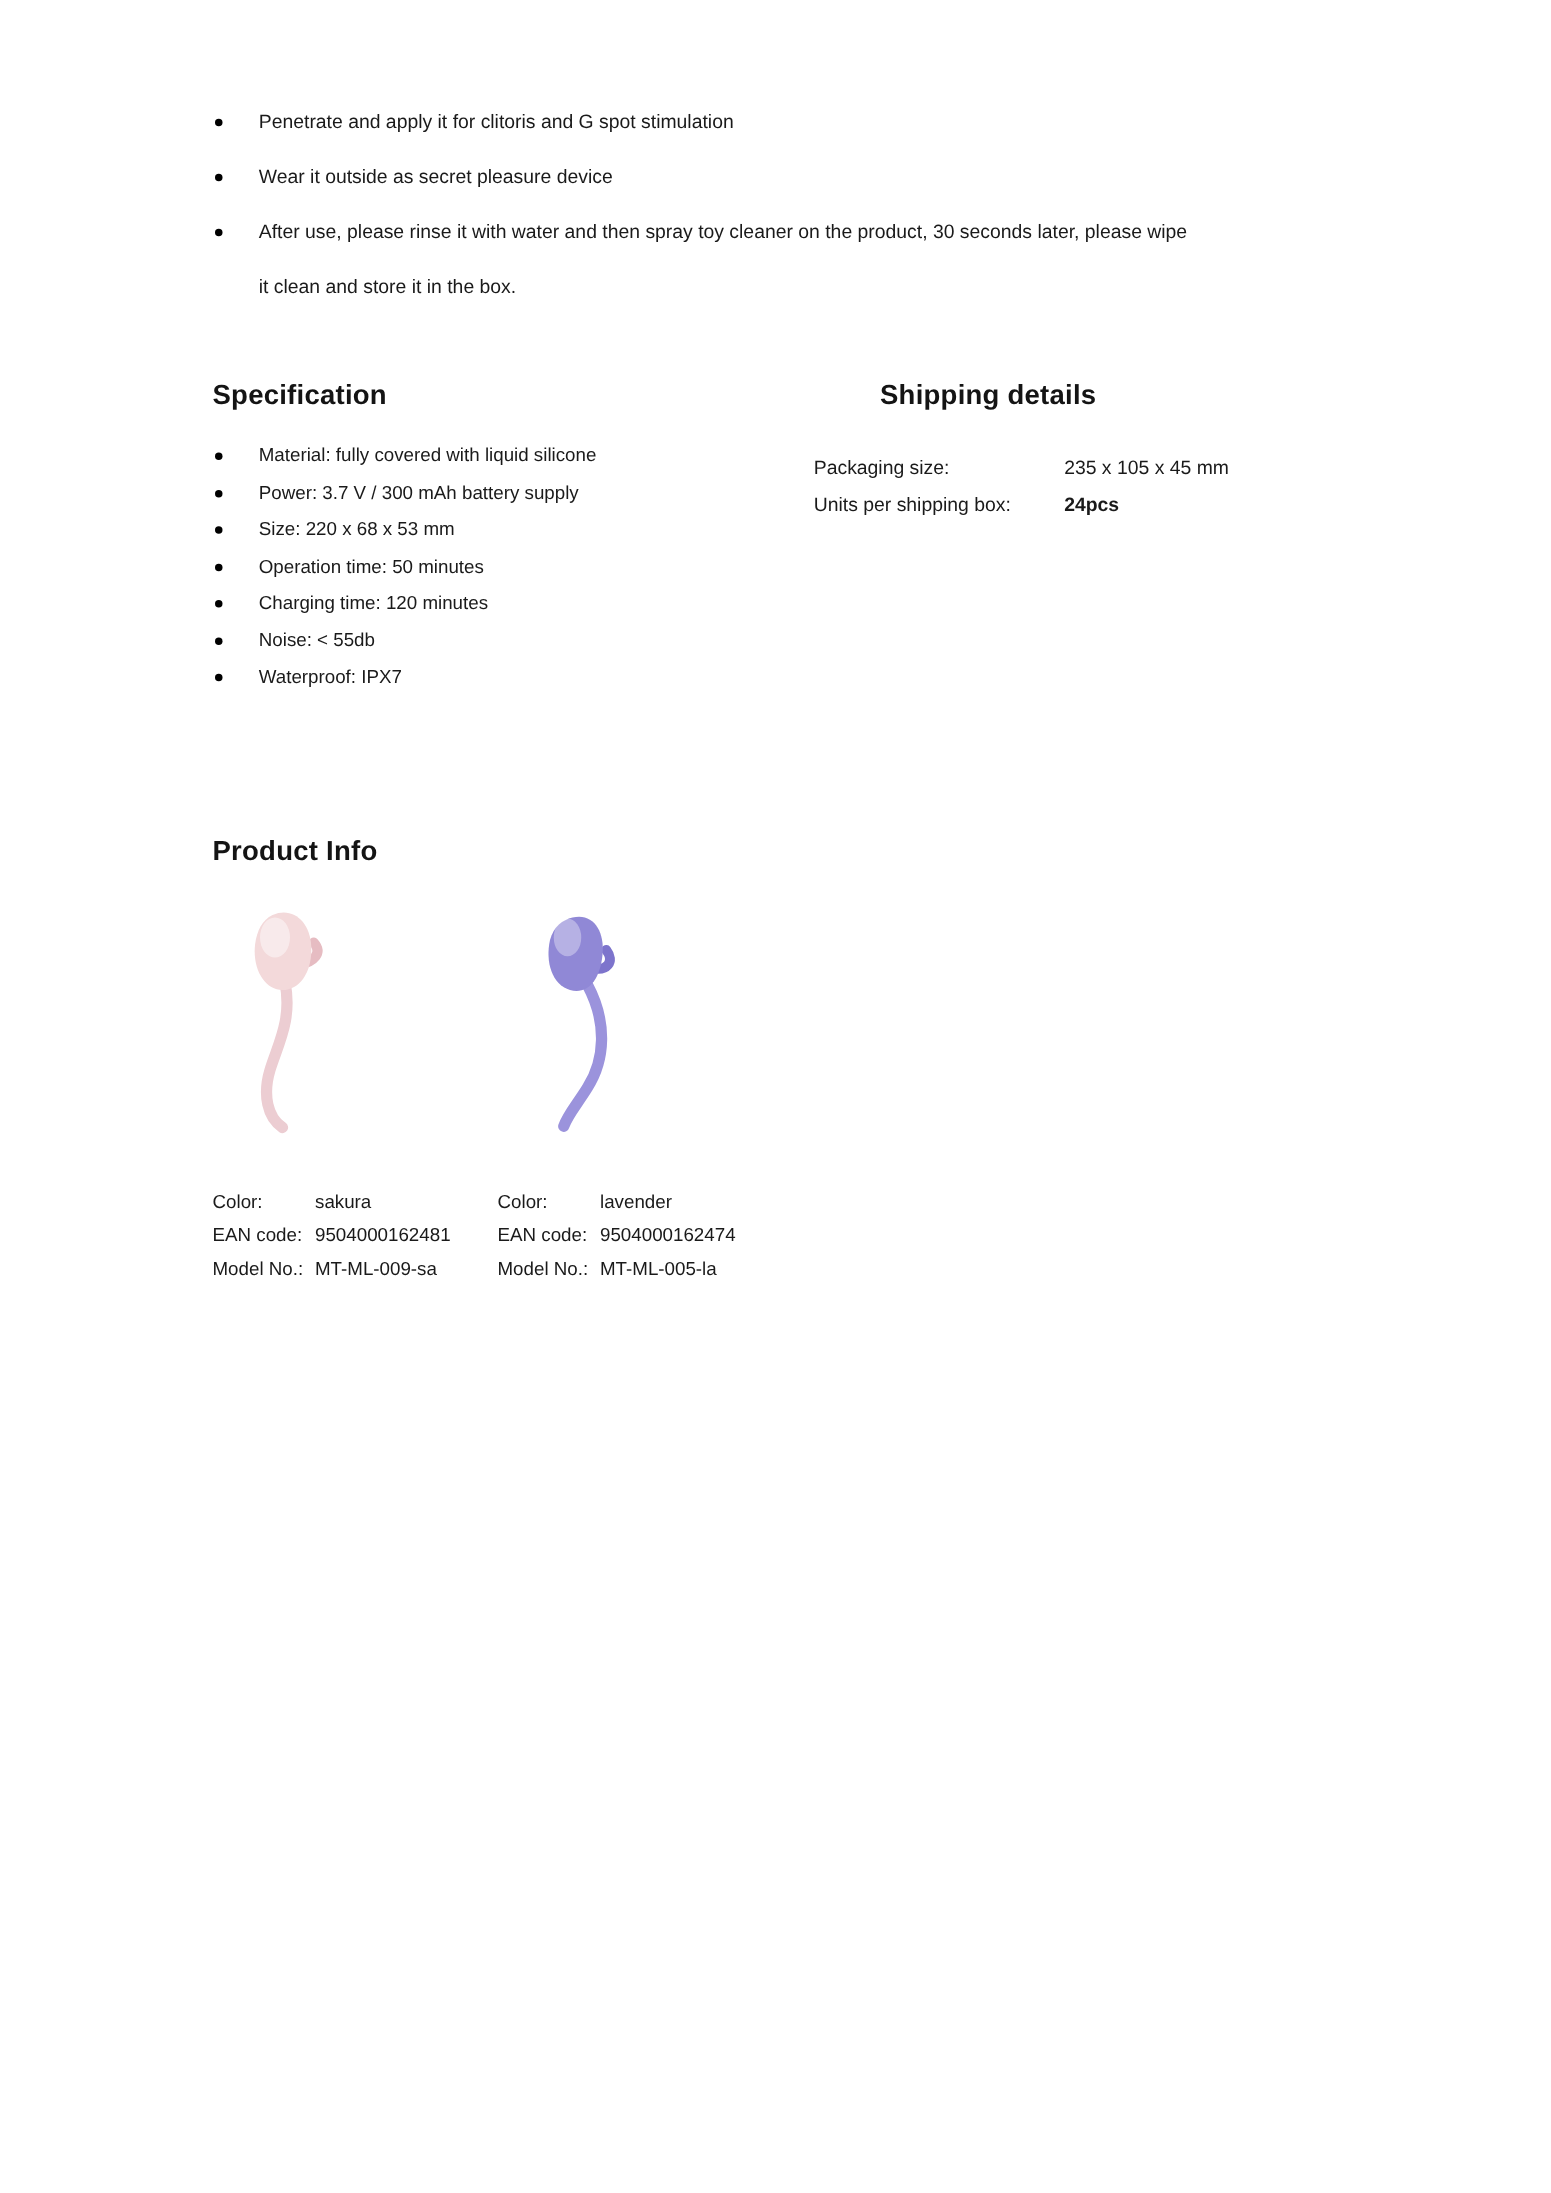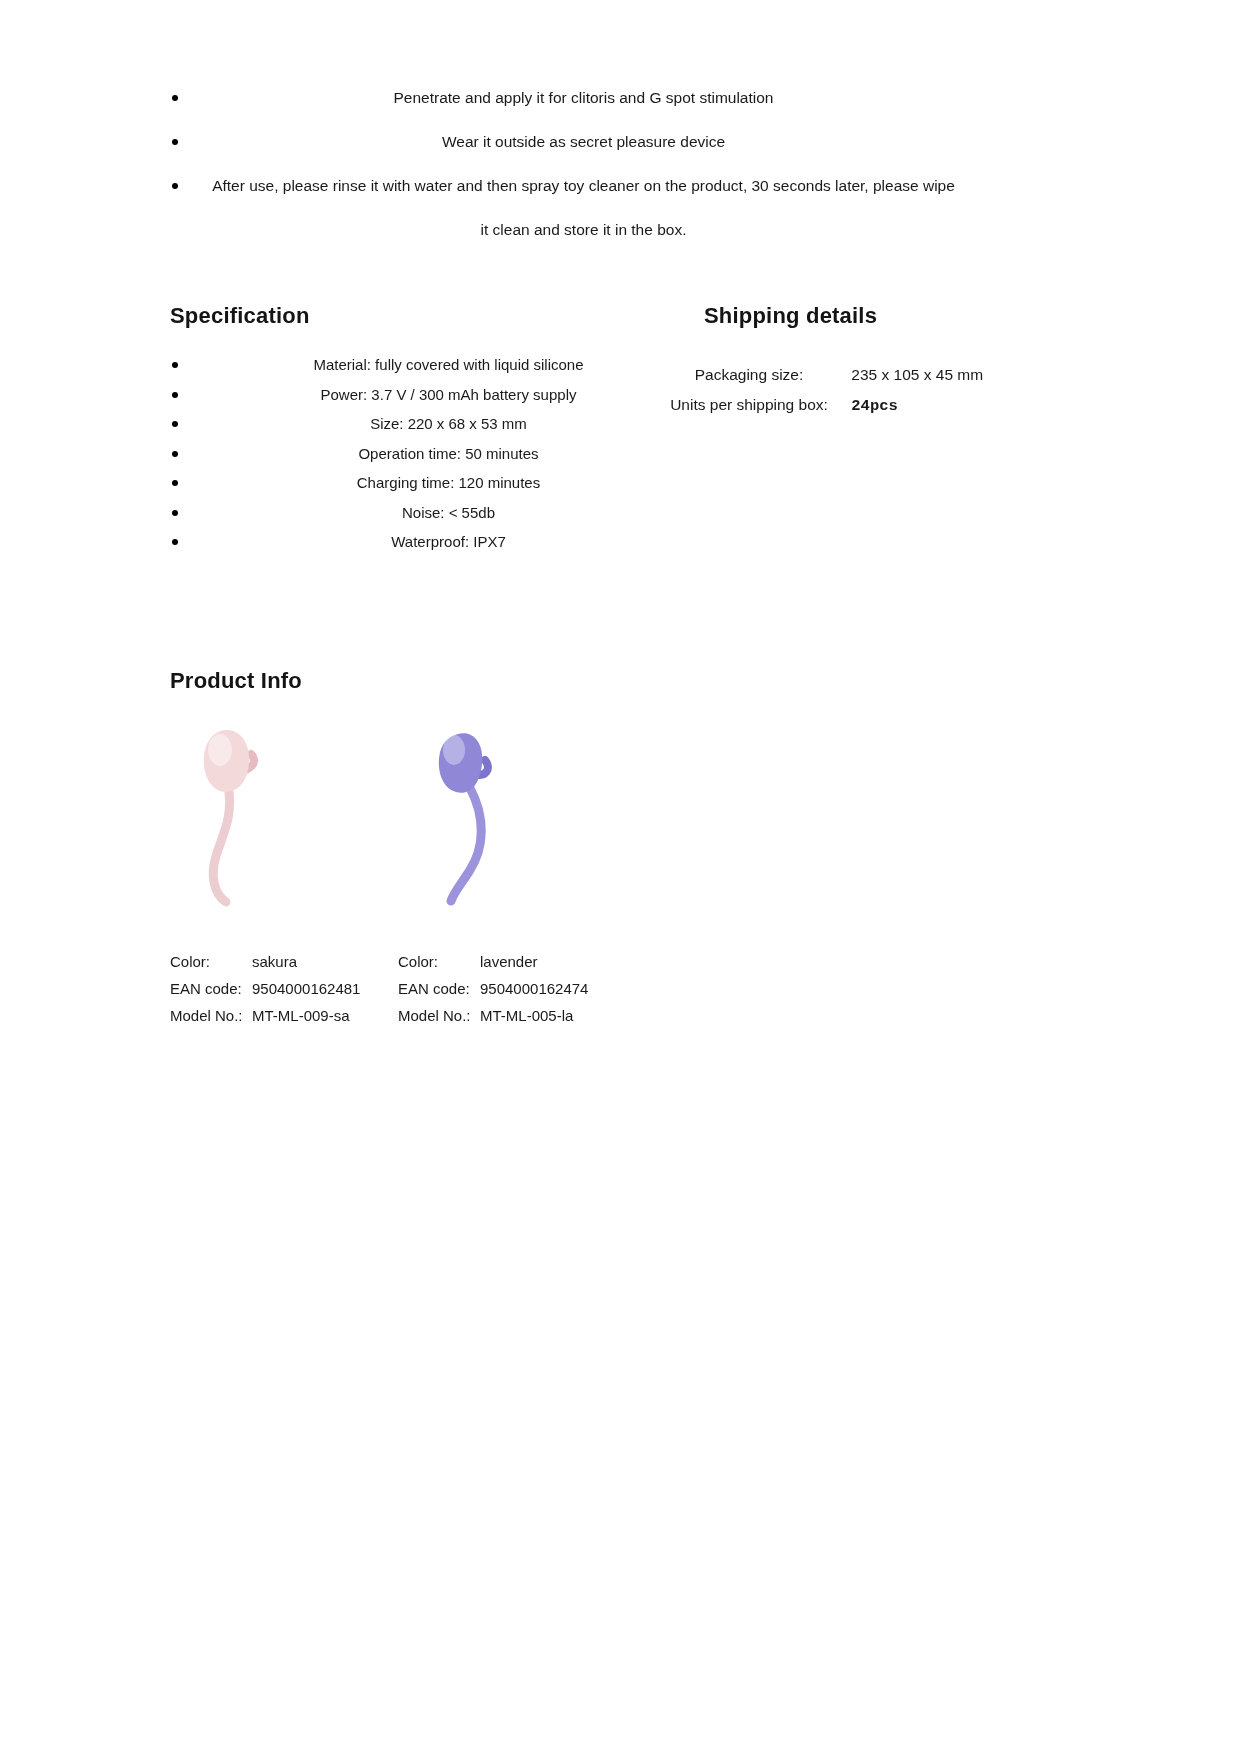--- a/index.html
+++ b/index.html
@@ -1,42 +1,42 @@
 <!DOCTYPE html>
 <html><head>
 <meta charset="utf-8">
 <style>
   * { margin:0; padding:0; box-sizing:border-box; }
   html,body { background:#ffffff; }
   body { font-family:"Liberation Sans", sans-serif; color:#1a1a1a; }
   .page { position:relative; width:1241px; height:1754px; background:#ffffff; margin:0 auto; overflow:hidden; }
 
   
-  ul { list-style:none;text-align:center; }
+  ul { list-style:none; }
   .bullet-item { position:relative; padding-left:37px; }
   .dot { position:absolute; left:2px; width:6px; height:6px; border-radius:50%; background:#000; }
 
   .intro-list { position:absolute; left:170px; top:76px; width:790px; }
   .intro-list .bullet-item { font-size:15.5px; line-height:44px; }
   .intro-list .dot { top:19px; }
 
   .heading { position:absolute; font-size:22px; font-weight:700; color:#141414; letter-spacing:0.2px; }
   .spec-heading { left:170px; top:303px;text-align:center; }
   .ship-heading { left:658px; top:303px;margin-left:46px; }
   .product-heading { left:170px; top:668px; }
 
   .spec-list { position:absolute; left:170px; top:350px; width:520px; }
   .spec-list .bullet-item { font-size:15px; line-height:29.5px; }
   .spec-list .dot { top:12px; }
 
   .ship-table { position:absolute; left:651px; top:360px; width:420px; }
   .ship-row { font-size:15.5px; line-height:29.5px; white-space:nowrap; }
-  .ship-label { display:inline-block; width:196px;text-align:center; }
+  .ship-label { display:inline-block; width:196px; }
   .ship-value { display:inline-block; }
-  .ship-value.bold { font-weight:700;font-family:Liberation Mono, monospace; }
+  .ship-value.bold { font-weight:700; }
 
   .toy { position:absolute; }
 
   .product-block { position:absolute; top:948px; display:grid; grid-template-columns:82px auto; font-size:15px; line-height:27px; white-space:nowrap; }
   .product-block-1 { left:170px; }
   .product-block-2 { left:398px; }
 </style>
 </head>
 <body>
 

